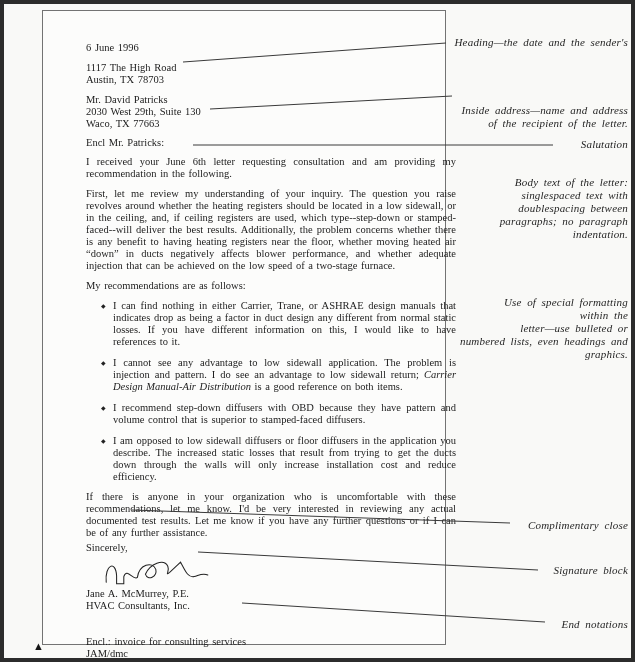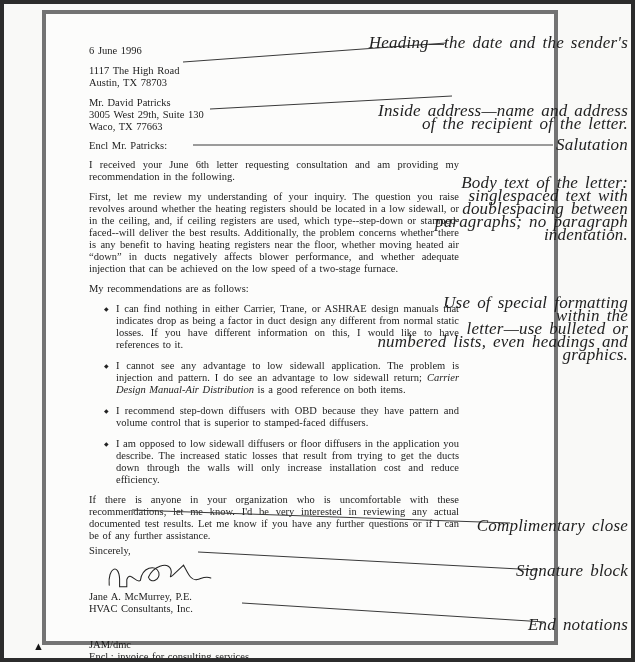--- a/index.html
+++ b/index.html
@@ -10,23 +10,23 @@
     border:4px solid #2c2c2c;
     background:#f9f9f7;
     font-family:"Liberation Serif", serif;
     color:#1c1c1c;
     overflow:hidden;
   }
   
   .page{
     position:absolute;
     left:38px;top:6px;
-    width:516px;height:635px;
+    width:404px;height:635px;
     box-sizing:border-box;
-    border:4px solid #737373;
+    border:1px solid #737373;
     background:#fcfcfb;
   }
   .page-inner{
     position:absolute;
     left:43px;top:31px;
     width:370px;
     font-size:10.5px;
     line-height:12px;
     word-spacing:1px;
   }
@@ -52,21 +52,21 @@
     font-size:6px;line-height:8px;color:#222;
   }
   .ital{font-style:italic;}
   .sig-svg{display:block;margin:1px 0 1px 2px;}
   .sigblock{margin-bottom:24px;}
   
   .annot{
     position:absolute;
     right:3px;
     font-style:italic;
-    font-size:17px;
+    font-size:11px;
     line-height:13px;
     text-align:right;
     color:#1f1f1f;
     letter-spacing:0.2px;
     word-spacing:2.5px;
     z-index:6;
   }
   .annot div{white-space:nowrap;}
   .a-heading{top:32px;}
   .a-inside{top:100px;}
@@ -102,21 +102,21 @@
         <div class="line">6 June 1996</div>
       </div>
 
       <div class="blk mb8">
         <div class="line">1117 The High Road</div>
         <div class="line">Austin, TX 78703</div>
       </div>
 
       <div class="blk mb7">
         <div class="line">Mr. David Patricks</div>
-        <div class="line">3005 West 29th, Suite 130</div>
+        <div class="line">2030 West 29th, Suite 130</div>
         <div class="line">Waco, TX 77663</div>
       </div>
 
       <div class="blk mb7">
         <span>Encl Mr. Patricks:</span>
       </div>
 
       <p class="para">I received your June 6th letter requesting consultation and am providing my recommendation in the following.</p>
 
       <p class="para">First, let me review my understanding of your inquiry. The question you raise revolves around whether the heating registers should be located in a low sidewall, or in the ceiling, and, if ceiling registers are used, which type--step-down or stamped-faced--will deliver the best results. Additionally, the problem concerns whether there is any benefit to having heating registers near the floor, whether moving heated air “down” in ducts negatively affects blower performance, and whether adequate injection that can be achieved on the low speed of a two-stage furnace.</p>
@@ -149,22 +149,22 @@
       <svg class="sig-svg" width="150" height="32" viewBox="0 0 150 40">
         <path d="M4 34 C2 12 16 6 17 26 L17 36 L26 36 L26 27 C30 15 38 33 43 28 C45 12 62 7 66 18 C68 27 56 33 53 24 C59 11 76 4 81 14 C84 21 77 26 83 22 L97 9 C102 18 106 29 114 27 C119 26 124 22 131 25" fill="none" stroke="#222222" stroke-width="1.3" stroke-linecap="round"></path>
       </svg>
 
       <div class="blk sigblock">
         <div class="line">Jane A. McMurrey, P.E.</div>
         <div class="line">HVAC Consultants, Inc.</div>
       </div>
 
       <div class="blk">
+        <div class="line">Encl.: invoice for consulting services</div>
         <div class="line">JAM/dmc</div>
-        <div class="line">Encl.: invoice for consulting services</div>
       </div>
 
     </div>
   </div>
 
   <svg class="leads" viewBox="0 0 627 654">
     <line x1="179" y1="58" x2="442" y2="39" stroke="#3a3a3a" stroke-width="1"></line>
     <line x1="206" y1="105" x2="448" y2="92" stroke="#3a3a3a" stroke-width="1"></line>
     <line x1="189" y1="141" x2="549" y2="141" stroke="#3a3a3a" stroke-width="1"></line>
     <line x1="128" y1="506" x2="506" y2="519" stroke="#3a3a3a" stroke-width="1"></line>

